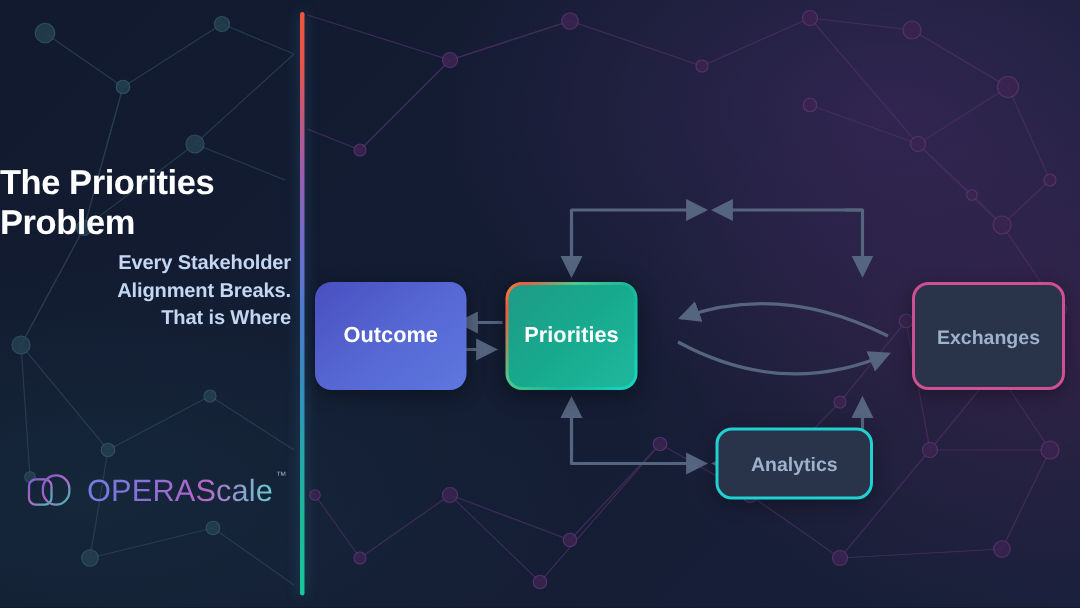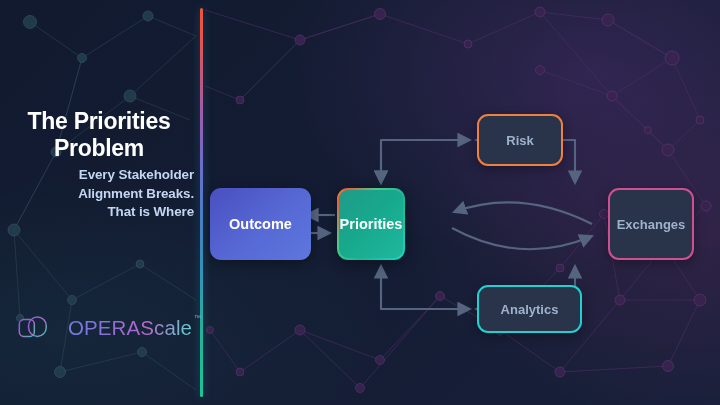--- a/index.html
+++ b/index.html
@@ -30,33 +30,32 @@
       #f0543c 0%, #e8544a 8%, #a05ca8 26%,
       #6d6ccd 40%, #4e7fd0 52%, #2f96b8 68%,
       #1fb59a 84%, #16c898 100%);
     box-shadow:0 0 9px rgba(60,140,180,0.45);
   }
 
   
   .left{ position:absolute; left:0; top:0; width:200px; height:405px; }
   .title{
     position:absolute; left:0; top:108px; width:198px;
-    text-align:center;
     font-size:23px; font-weight:700; line-height:1.16;
     color:#ffffff; letter-spacing:-0.3px;
   }
   .subtitle{
     position:absolute; left:6px; top:166px; width:188px;
     text-align:right;
     font-size:13.4px; font-weight:700; line-height:1.38;
     color:#c4d6f2; letter-spacing:-0.1px;
   }
   .logo{
     position:absolute; left:18px; top:314px;
-    display:flex; align-items:center; gap:20px;
+    display:flex; align-items:center; gap:10px;
   }
   .logo-mark{ width:30px; height:28px; flex:none; }
   .logo-text{
     position:relative;
     font-size:20.5px; font-weight:400; letter-spacing:0.1px;
     background:linear-gradient(100deg,#6f7fe0 0%,#8a6fd8 32%,#b765c8 62%,#5fd5d0 100%);
     -webkit-background-clip:text; background-clip:text;
     color:transparent;
   }
   .tm{
@@ -81,38 +80,38 @@
     text-align:center;
     z-index:5;
   }
   .node-outcome{
     left:210px; top:188px; width:101px; height:72px;
     background:linear-gradient(140deg,#4a4fc0 0%,#5668d4 52%,#5e77de 100%);
     color:#ffffff; font-size:14.5px;
     box-shadow:0 3px 12px rgba(0,0,0,0.35);
   }
   .node-priorities{
-    left:337px; top:188px; width:68px; height:72px;
+    left:337px; top:188px; width:88px; height:72px;
     color:#ffffff; font-size:14.5px;
     padding:2px;
     background:linear-gradient(125deg,#f7923a 0%,#f25a3c 9%,#4fc98c 34%,#14b89a 62%,#16d8c4 100%);
     box-shadow:0 3px 14px rgba(0,0,0,0.38);
   }
   .node-priorities > span{
     display:flex; align-items:center; justify-content:center;
     width:100%; height:100%; border-radius:9px;
     background:linear-gradient(135deg,#1f9b86 0%,#17a98e 48%,#1fb89d 100%);
   }
   .node-plain{
     background:#293349;
     color:#9fb2cc; font-size:13px;
     box-shadow:0 3px 12px rgba(0,0,0,0.32);
   }
   .node-risk{ left:477px; top:114px; width:86px; height:52px; border:2px solid #f0803f; }
-  .node-exchanges{ left:608px; top:188px; width:86px; height:72px; border:2px solid #cf4f93; }
+  .node-exchanges{ left:608px; top:188px; width:102px; height:72px; border:2px solid #cf4f93; }
   .node-analytics{ left:477px; top:285px; width:105px; height:48px; border:2px solid #1fd1d1; }
 </style>
 </head>
 <body>
 
 <div id="slide">
 
   <svg id="net" viewBox="0 0 720 405" preserveAspectRatio="none">
     <g stroke="#2d4658" stroke-width="0.8" fill="none" opacity="0.72">
       <path d="M30 22 L82 58 L148 16 L196 36"></path>
@@ -258,23 +257,20 @@
   </svg>
 
   <div class="node node-outcome">
     <span>Outcome</span>
   </div>
 
   <div class="node node-priorities">
     <span>Priorities</span>
   </div>
 
-  <div class="node node-plain node-risk">
-    <span>Risk</span>
-  </div>
 
   <div class="node node-plain node-exchanges">
     <span>Exchanges</span>
   </div>
 
   <div class="node node-plain node-analytics">
     <span>Analytics</span>
   </div>
 
 

